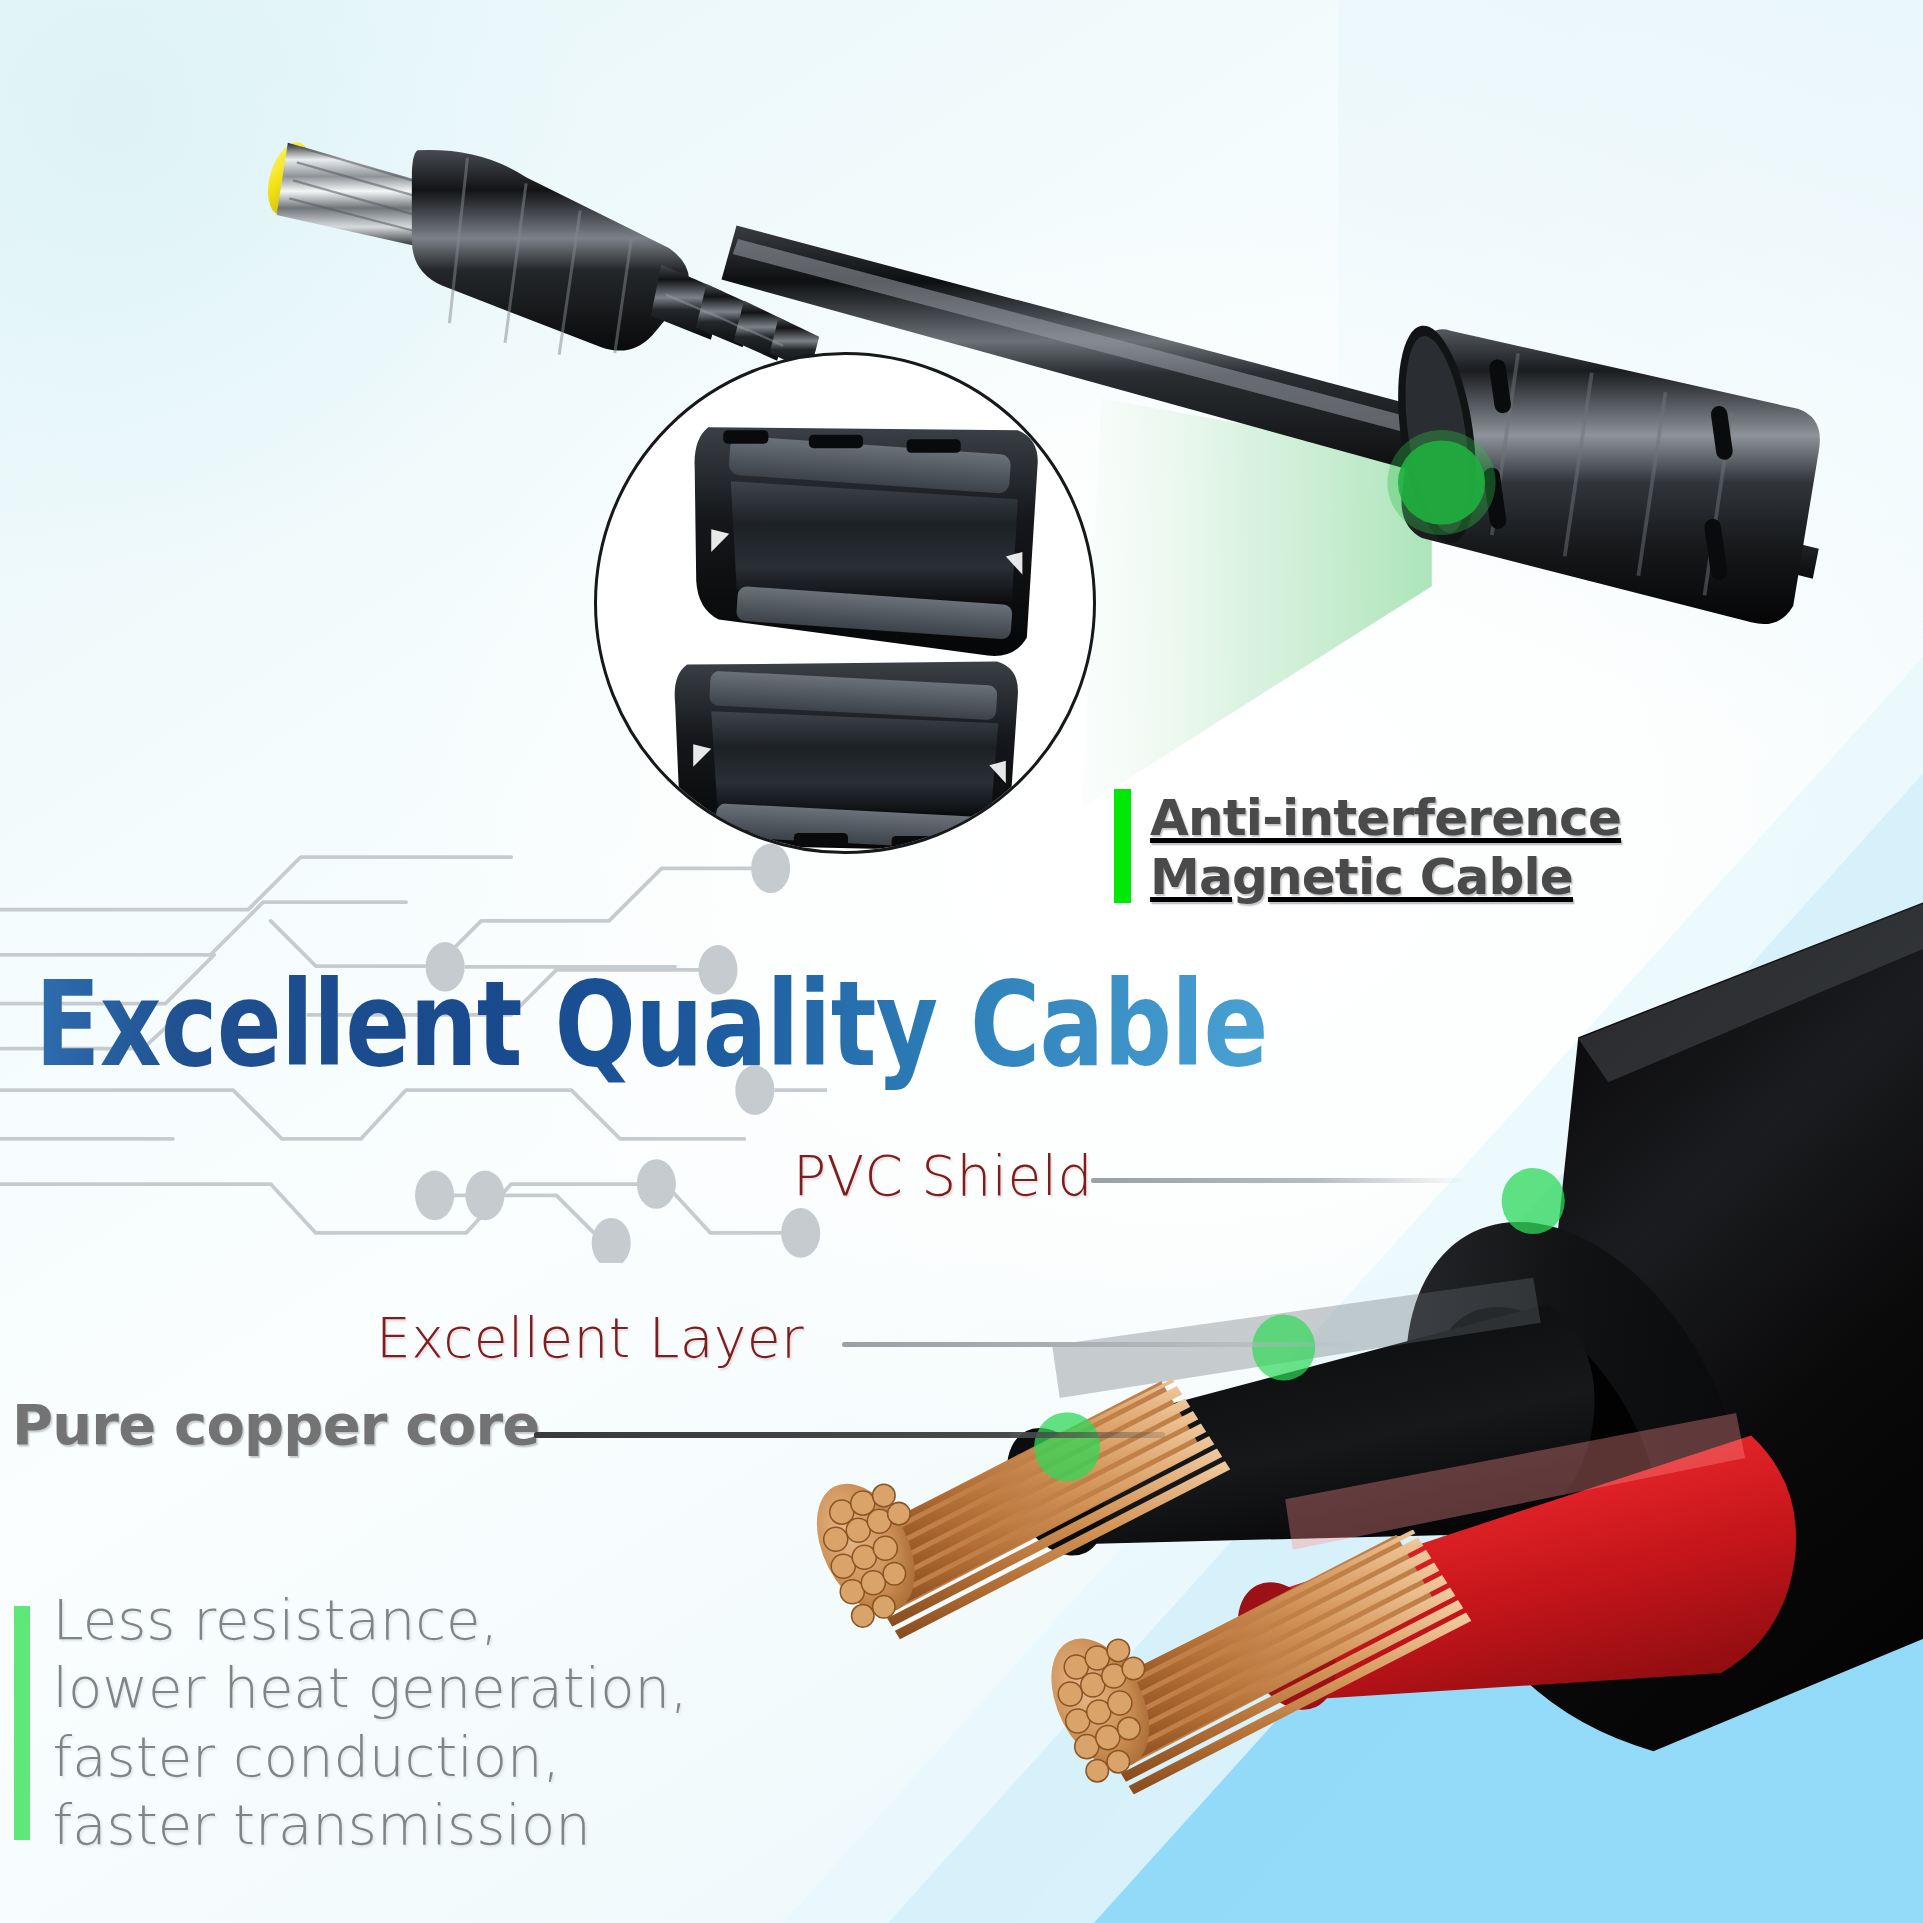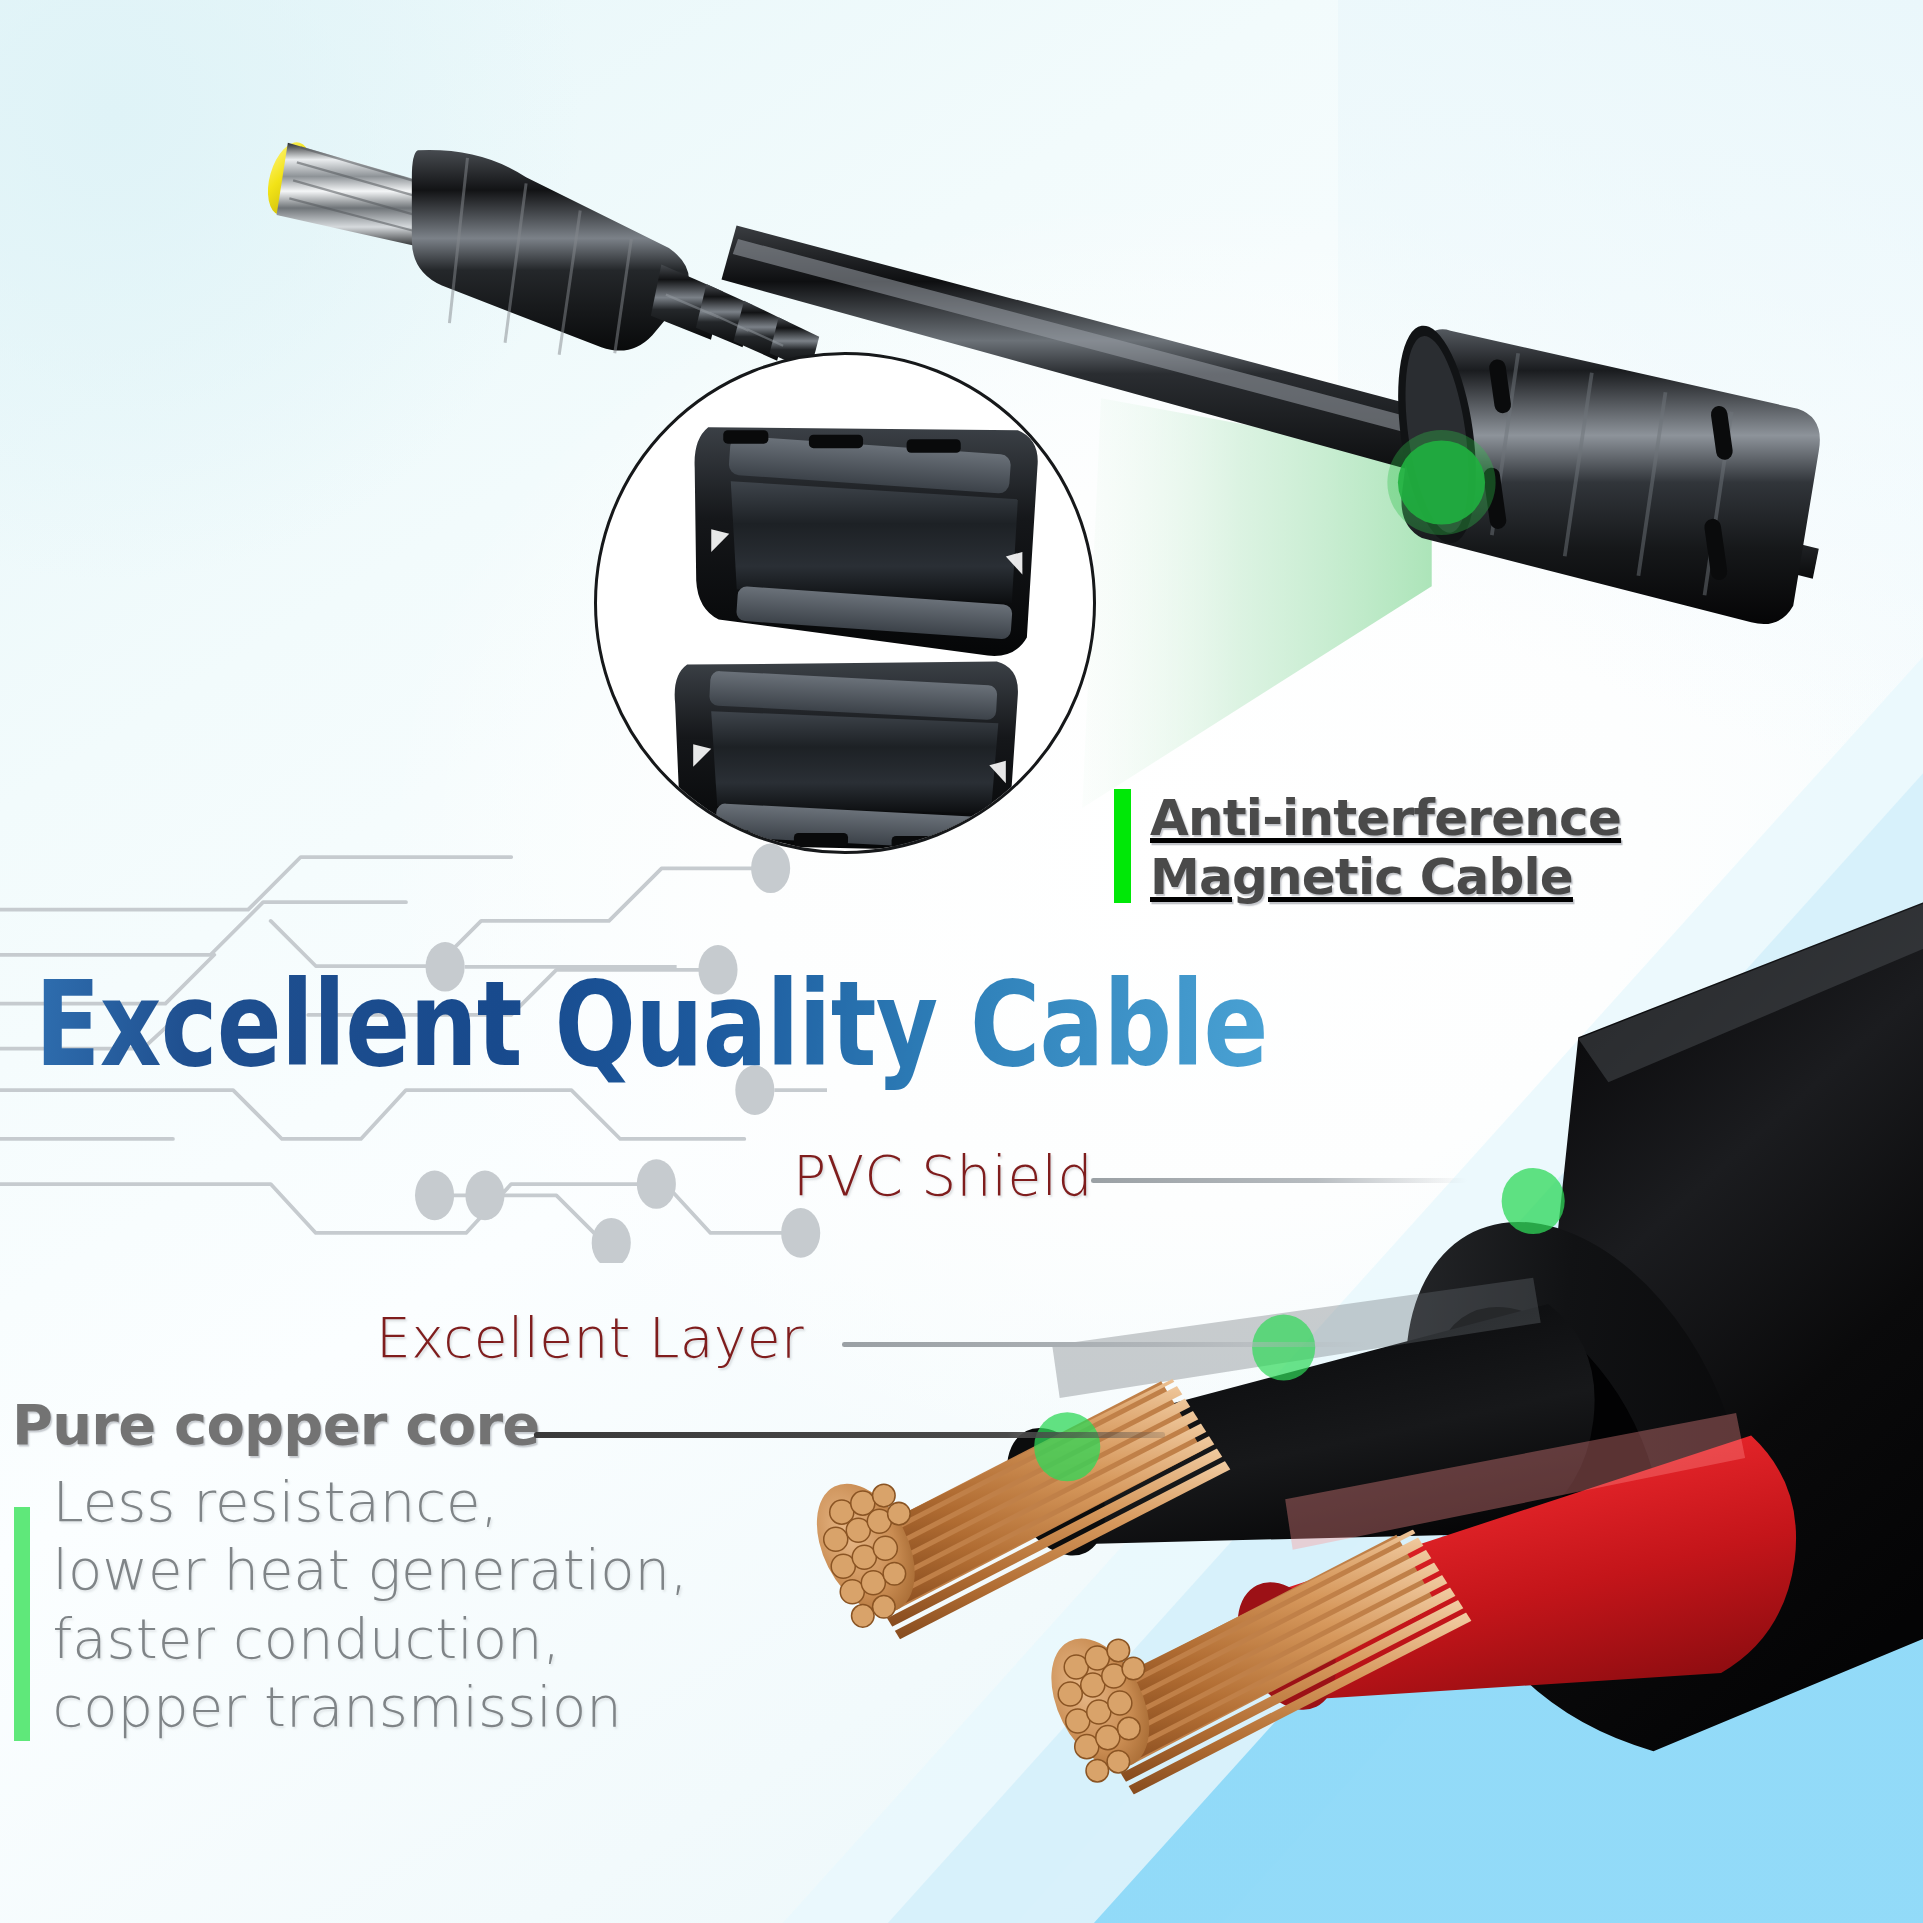--- a/index.html
+++ b/index.html
@@ -70,21 +70,21 @@
   .lead-cu{left:534px;top:1432px;width:631px;height:6px;
     background:linear-gradient(90deg,#3a3a3a 0%,#4a4a4a 75%,rgba(74,74,74,.2) 100%);}
 
   
   .cu-head{position:absolute;left:12px;top:1392px;
     font-family:"DejaVu Sans","Liberation Sans",sans-serif;
     font-size:56px;font-weight:bold;color:#737373;white-space:nowrap;letter-spacing:-0.8px;
     text-shadow:1.5px 2.3px 1.5px rgba(120,125,135,.4);}
 
   
-  .bl-wrap{position:absolute;left:13.5px;top:1468px;display:flex;align-items:flex-end;}
+  .bl-wrap{position:absolute;left:13.5px;top:1586px;display:flex;align-items:center;}
   .bl-bar{width:16.5px;height:234px;background:#5fe87a;margin-right:22.5px;flex:0 0 auto;}
   .bl-text{font-family:"DejaVu Sans","Liberation Sans",sans-serif;
     font-size:56px;font-weight:300;color:#7f8487;line-height:1.22;white-space:nowrap;
     text-shadow:1.5px 1.5px 2.3px rgba(170,175,180,.3);}
 
   
   .art{position:absolute;inset:0;pointer-events:none;}
   .inset-circle{position:absolute;left:594px;top:352px;width:496px;height:496px;
     border-radius:50%;background:#ffffff;border:3.8px solid #16181a;overflow:hidden;z-index:6;}
 </style>
@@ -463,18 +463,18 @@
 
   <div class="cu-head">Pure copper core</div>
   <div class="lead lead-cu"></div>
 
   <div class="bl-wrap">
     <div class="bl-bar"></div>
     <div class="bl-text">
       <div>Less resistance,</div>
       <div>lower heat generation,</div>
       <div>faster conduction,</div>
-      <div>copper transmission</div>
+      <div>faster transmission</div>
     </div>
   </div>
 
 </div>
 
 
 </body></html>

